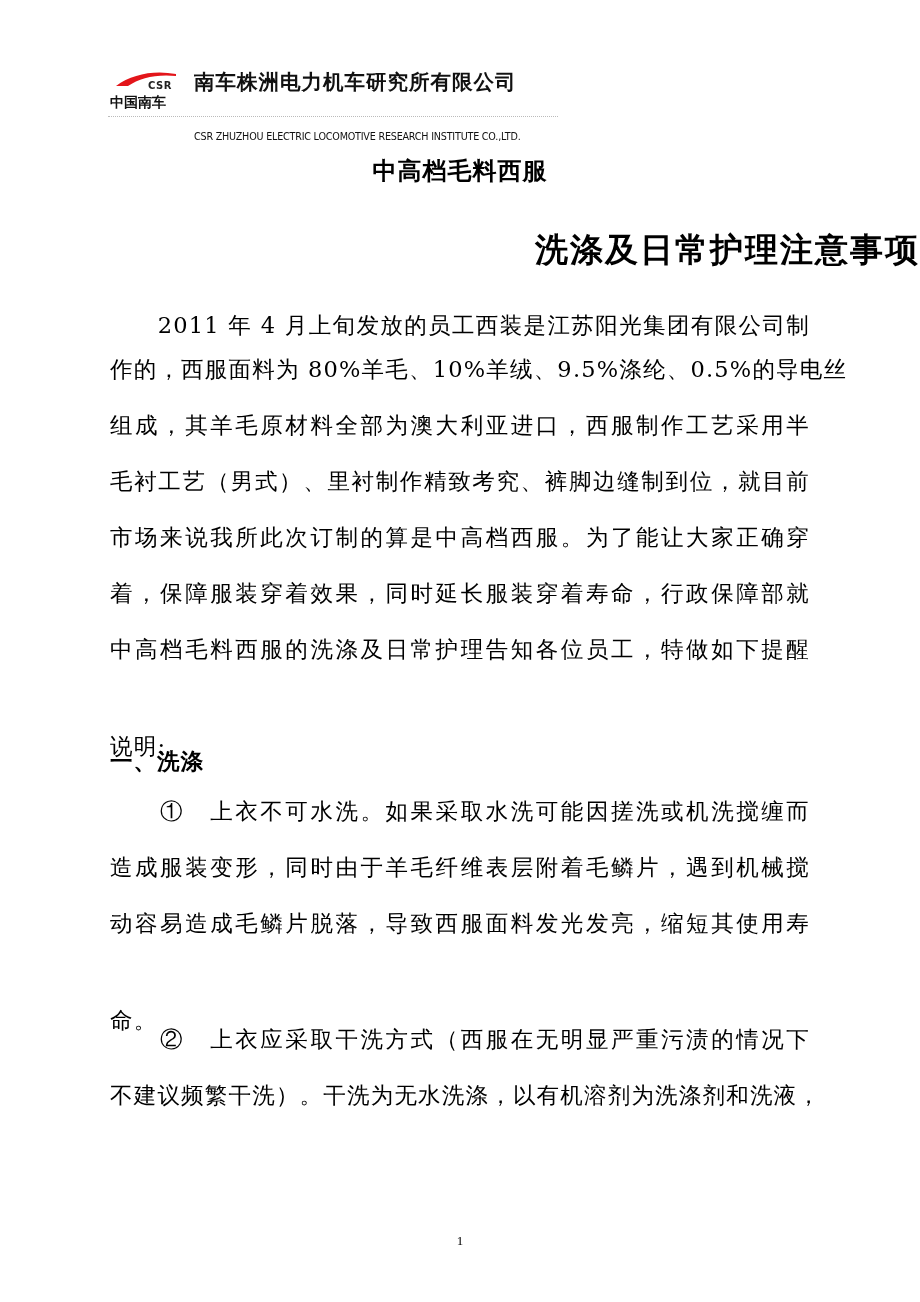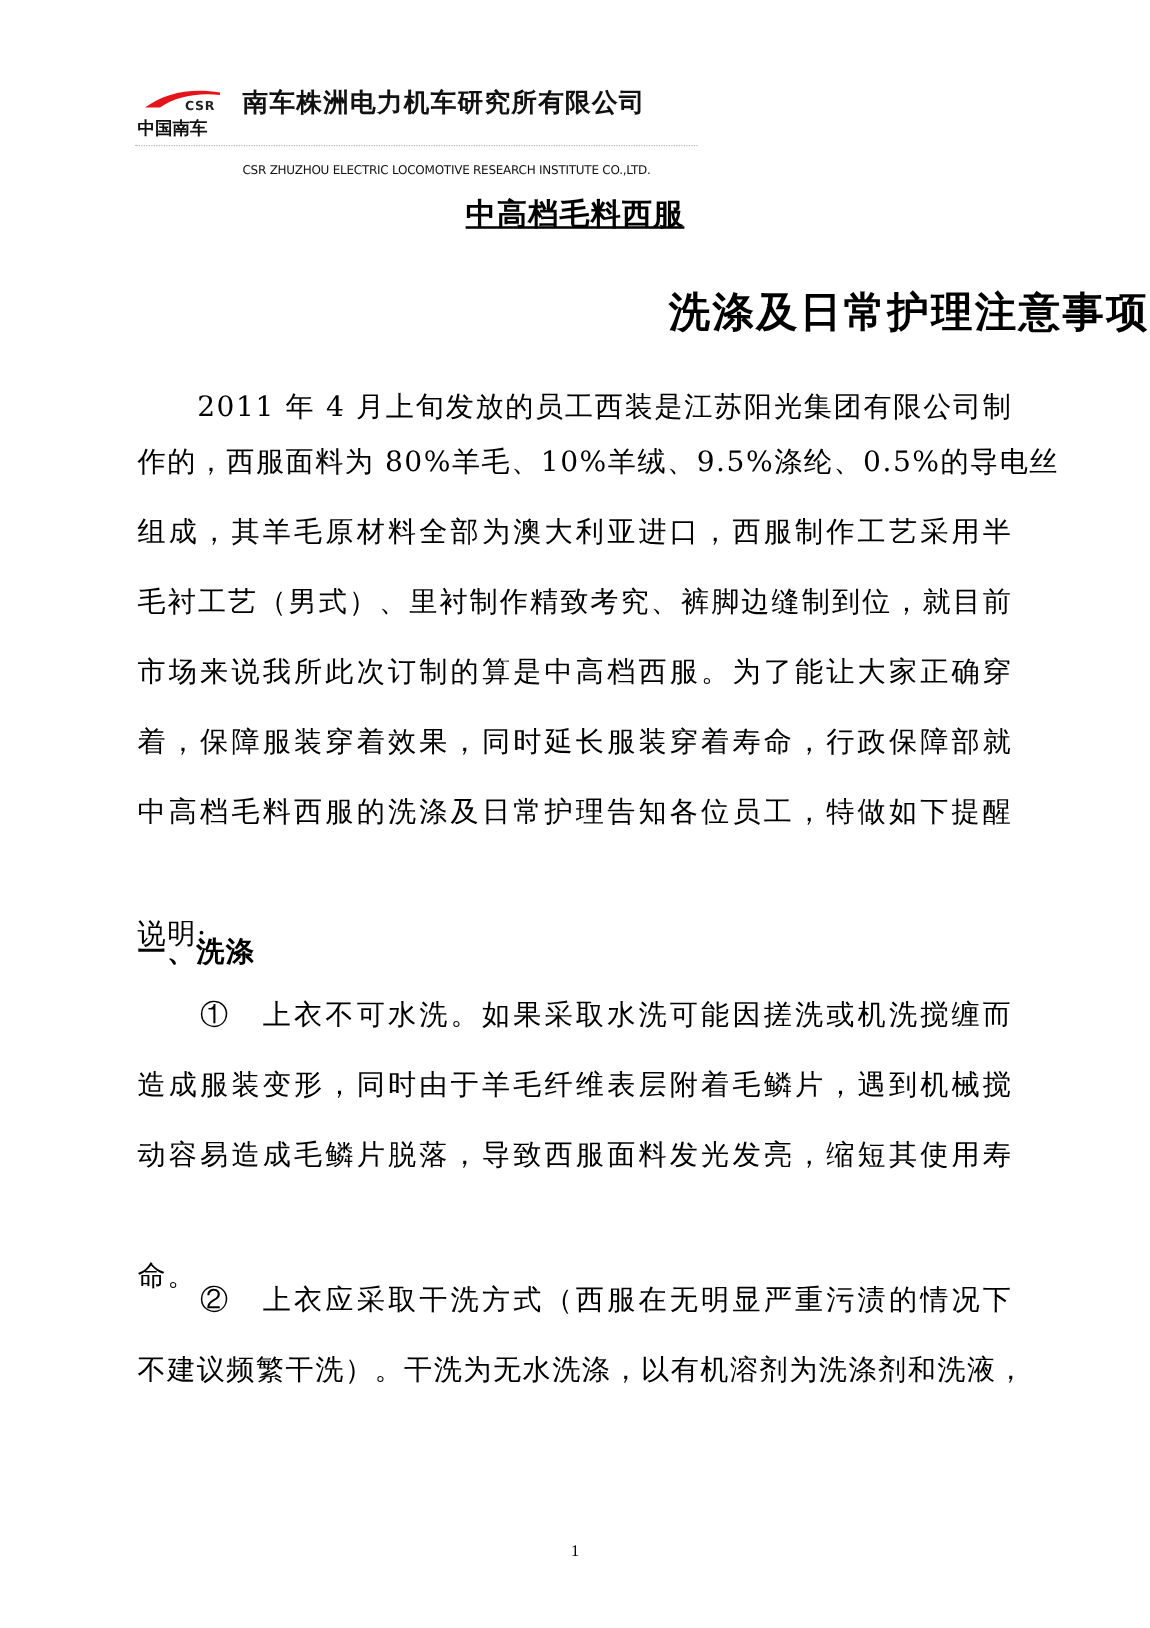--- a/index.html
+++ b/index.html
@@ -12,21 +12,21 @@
               font-weight: bold; font-size: 10px; color: #222; letter-spacing: 0.5px; }
   .logo-cn { position: absolute; left: 2px; top: 30px; font-family: "DejaVu Sans", sans-serif;
              font-weight: bold; font-size: 14px; color: #111; letter-spacing: 0px; white-space: nowrap; }
   .company-cn { position: absolute; left: 86px; top: 4px; font-family: "DejaVu Sans", sans-serif;
                 font-weight: bold; font-size: 20.5px; color: #111; letter-spacing: 1px; white-space: nowrap; }
   .company-en { position: absolute; left: 86px; top: 35px; font-family: "DejaVu Sans", sans-serif;
                 font-weight: normal; font-size: 9.6px; color: #111; white-space: nowrap; letter-spacing: -0.2px; margin-top: 32px; }
   .header-rule { position: absolute; left: 108px; top: 116px; width: 450px; border-top: 1px dotted #bbb; }
 
   .title1 { position: absolute; left: 0; width: 920px; top: 155px; text-align: center;
-            font-family: "DejaVu Sans", sans-serif; font-weight: bold; font-size: 24px; letter-spacing: 1px; text-decoration: underline; }
+            font-family: "DejaVu Sans", sans-serif; font-weight: bold; font-size: 24px; letter-spacing: 1px; }
   .title2 { position: absolute; left: 0; width: 920px; top: 228px; text-align: right;
             font-family: "DejaVu Serif", serif; font-weight: bold; font-size: 33px; letter-spacing: 2px; }
 
   .line { position: absolute; left: 110px; width: 700px; font-size: 22.5px; white-space: nowrap;
           letter-spacing: 1.2px; text-align: justify; text-align-last: justify; }
   .line.last { text-align-last: left; margin-top: 41px; }
   .heading { position: absolute; left: 110px; font-family: "DejaVu Sans", sans-serif;
              font-weight: bold; font-size: 22.5px; letter-spacing: 1px; }
   .page-num { position: absolute; left: 0; width: 920px; top: 1233px; text-align: center;
               font-family: "Liberation Serif", serif; font-size: 13px; }

